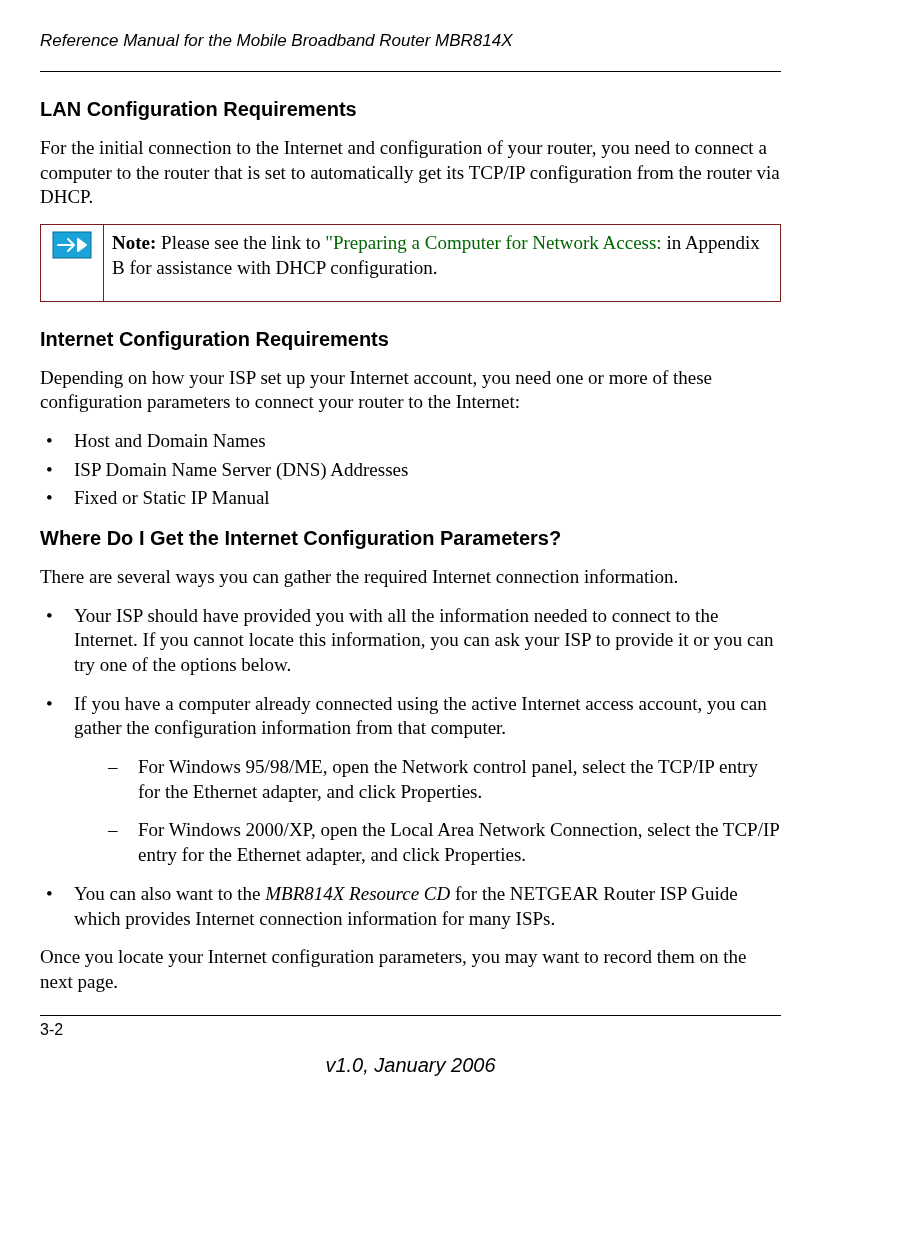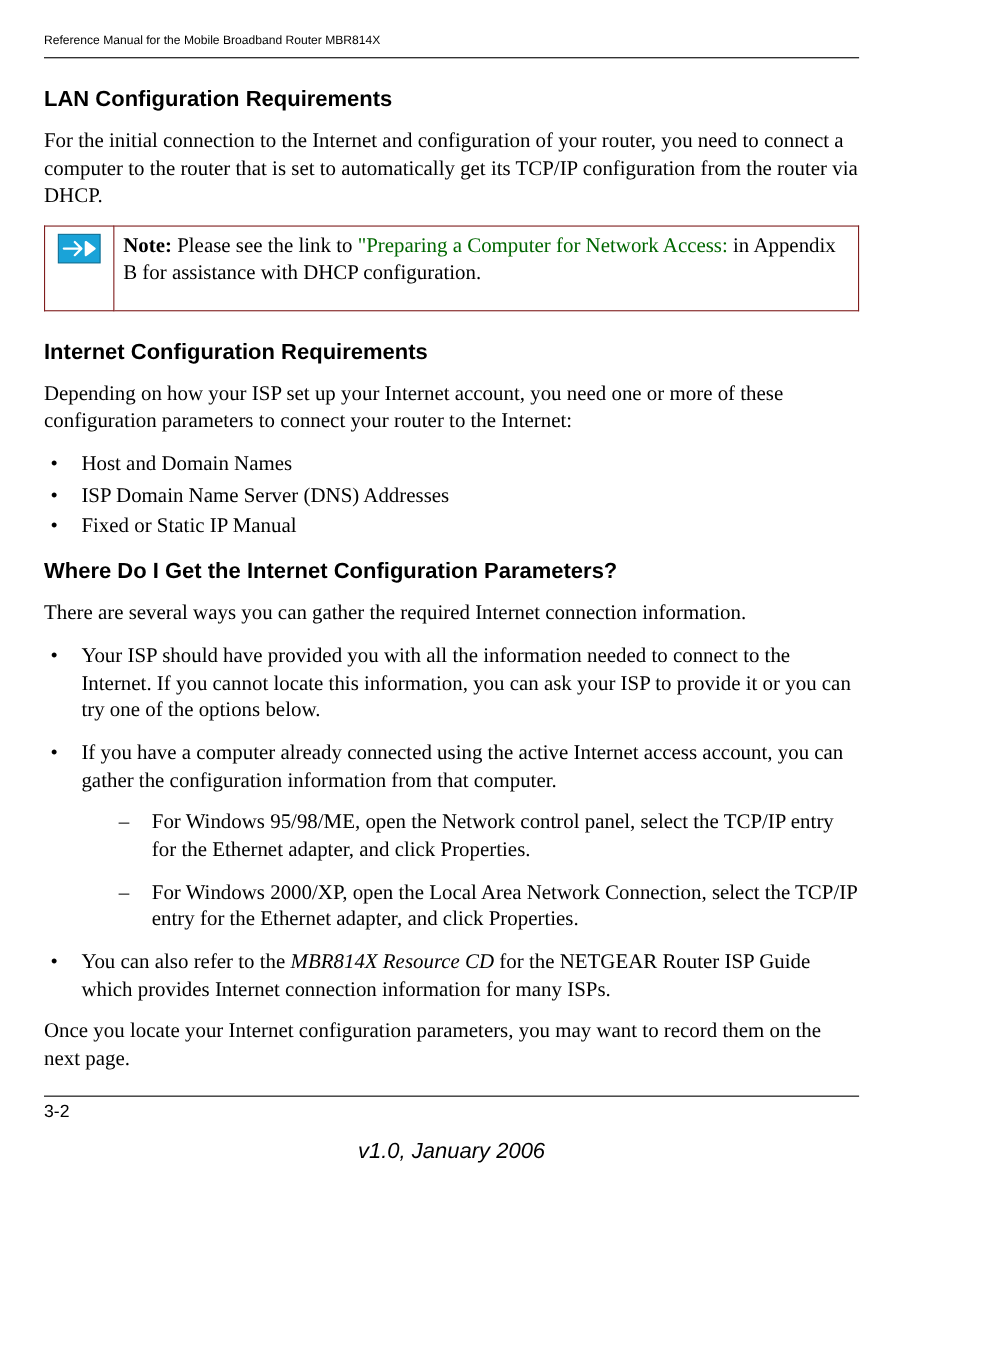--- a/index.html
+++ b/index.html
@@ -6,23 +6,24 @@
     font-family: "Times New Roman", Times, serif;
     font-size: 19px;
     line-height: 1.3;
     color: #000;
     margin: 0;
     padding: 30px 40px 20px 40px;
     width: 821px;
     box-sizing: border-box;
   }
   .header-italic {
+    font-style: italic;
     font-family: Arial, Helvetica, sans-serif;
-    font-size: 11px;
-    margin-bottom: 8px;
+    font-size: 17px;
+    margin-bottom: 19px;
   }
   .hr-top {
     border: none;
     border-top: 1.5px solid #000;
     margin: 0 0 24px 0;
   }
   h2 {
     font-family: Arial, Helvetica, sans-serif;
     font-weight: bold;
     font-size: 20px;
@@ -142,21 +143,21 @@
 <ul class="bullets spaced">
   <li>Your ISP should have provided you with all the information needed to connect to the Internet. If you cannot locate this information, you can ask your ISP to provide it or you can try one of the options below.</li>
   <li>
     <span>If you have a computer already connected using the active Internet access account, you can gather the configuration information from that computer.</span>
     <ul class="sub" style="margin-top:14px;">
       <li>For Windows 95/98/ME, open the Network control panel, select the TCP/IP entry for the Ethernet adapter, and click Properties.</li>
       <li>For Windows 2000/XP, open the Local Area Network Connection, select the TCP/IP entry for the Ethernet adapter, and click Properties.</li>
     </ul>
   </li>
   <li>
-    <span>You can also refer to the </span><span class="italic">MBR814X Resource CD</span><span> for the NETGEAR Router ISP Guide which provides Internet connection information for many ISPs.</span>
+    <span>You can also want to the </span><span class="italic">MBR814X Resource CD</span><span> for the NETGEAR Router ISP Guide which provides Internet connection information for many ISPs.</span>
   </li>
 </ul>
 
 <p>Once you locate your Internet configuration parameters, you may want to record them on the next page.</p>
 
 <div class="footer">
   <hr class="hr-bot">
   <div class="page-num">3-2</div>
   <div class="version">v1.0, January 2006</div>
 </div>

